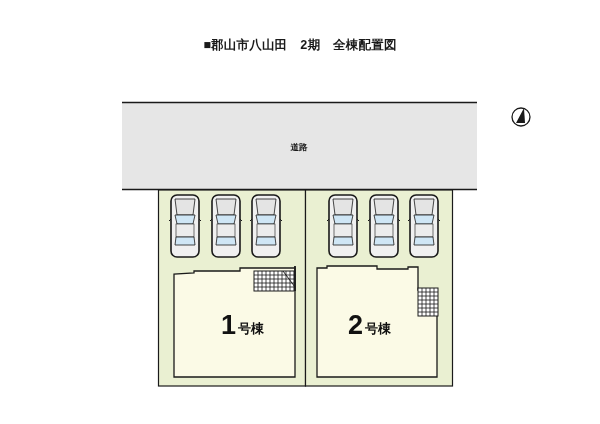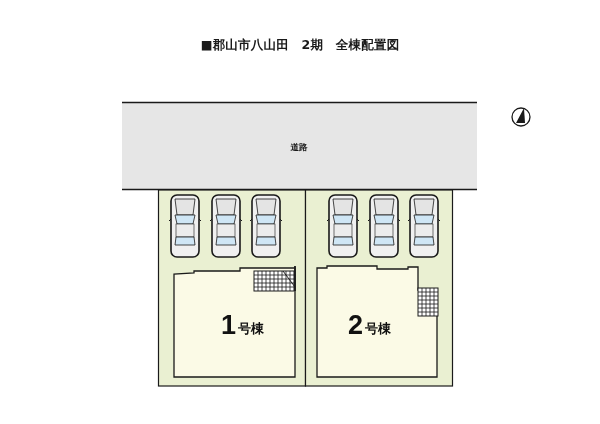--- a/index.html
+++ b/index.html
@@ -1,19 +1,19 @@
 <!DOCTYPE html>
 <html><head>
 <meta charset="utf-8">
 <style>
   html, body { margin:0; padding:0; background:#ffffff; }
   body { width:600px; height:424px; position:relative; overflow:hidden;
          font-family:"DejaVu Sans", sans-serif; }
   #title { position:absolute; left:0; width:600px; top:37px; text-align:center;
-           font-size:12.5px; font-weight:bold; color:#1a1a1a; letter-spacing:0.2px; }
+           font-size:12.5px; font-weight:bold; color:#1a1a1a; letter-spacing:0.2px;font-family:Liberation Mono, monospace; }
   svg { position:absolute; left:0; top:0; }
   .road-label { font-size:8.5px; font-weight:bold; fill:#1a1a1a; }
   .num { font-size:27px; font-weight:bold; fill:#111; font-family:"Liberation Sans", sans-serif; }
   .suffix { font-size:13px; font-weight:bold; fill:#111; }
 </style>
 </head>
 <body>
 
 <div id="title">■郡山市八山田　2期　全棟配置図</div>
 

